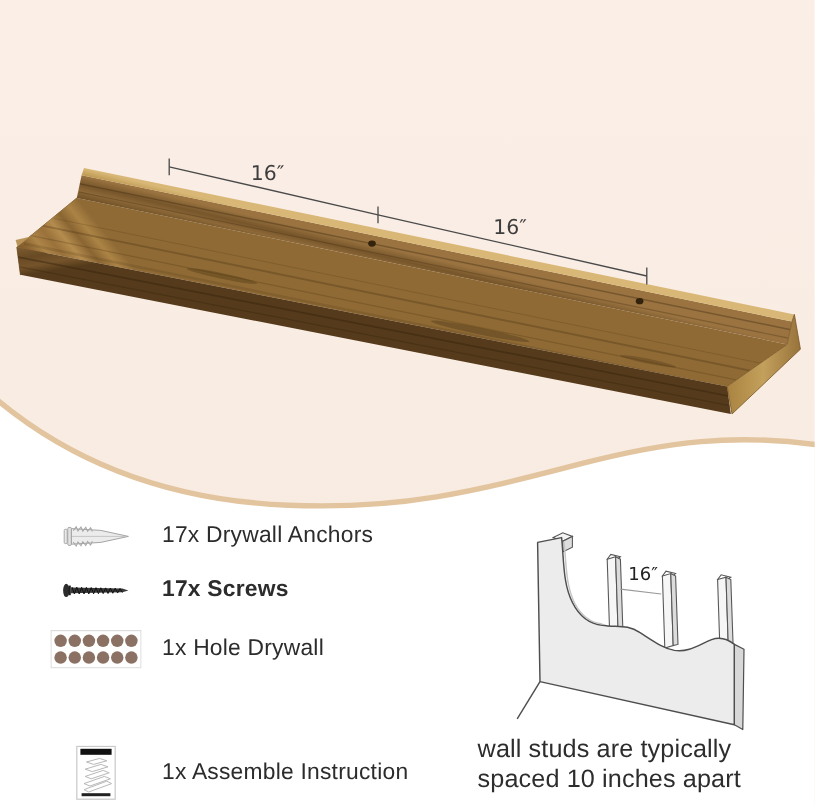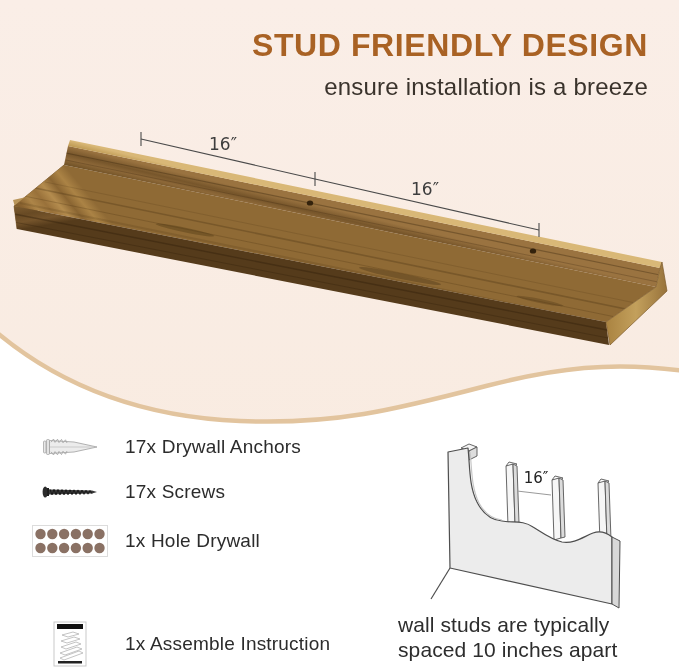--- a/index.html
+++ b/index.html
@@ -11,25 +11,25 @@
   .scene{position:absolute;left:0;top:0;width:679px;height:671px;}
   .hdr{position:absolute;right:31px;top:27px;text-align:right;}
   .title{
     font-size:32px;font-weight:700;letter-spacing:.6px;color:#a96224;
     white-space:nowrap;
   }
   .subtitle{
     margin-top:9px;font-size:24px;font-weight:400;color:#3a332c;
     letter-spacing:.2px;white-space:nowrap;
   }
-  .item-row{position:absolute;left:22px;display:flex;align-items:center;}
+  .item-row{position:absolute;left:32px;display:flex;align-items:center;}
   .icon-box{width:96px;display:flex;justify-content:center;align-items:center;flex:0 0 96px;}
   .item-label{margin-left:7px;font-size:19px;color:#2c2c2c;letter-spacing:.2px;white-space:nowrap;}
   .row-1{top:426px;height:42px;}
-  .row-2{top:471px;height:42px;}
+  .row-2{top:471px;height:42px;font-weight:bold;}
   .row-3{top:519px;height:44px;}
   .row-4{top:574px;height:42px;}
   .row-5{top:618px;height:52px;text-align:right;}
   .caption{
     position:absolute;left:398px;top:612px;width:270px;text-align:left;
     font-size:21px;line-height:25px;color:#2d2d2d;letter-spacing:.1px;
   }
   .dim-text{font-family:"DejaVu Sans",sans-serif;font-size:17px;fill:#3d3d3d;}
   .dim-text-small{font-family:"DejaVu Sans",sans-serif;font-size:15px;fill:#222222;}
 </style>
@@ -150,24 +150,20 @@
       <path d="M517,491 L551,495" stroke="#9a9a9a" stroke-width="1" fill="none"></path>
 
       <path d="M 448,452 L 468,448 C 470,467 469,486 477,502 C 483,514 491,520 502,521 C 513,523 523,520 533,527 C 544,534 552,540 562,542 C 574,544 583,537 593,533 C 601,530 607,533 612,537 L 612,604 L 450,568 Z" fill="#ececec" stroke="#4e4e4e" stroke-width="1.2" stroke-linejoin="round"></path>
       <path d="M 612,537 L 620,541 L 619,608 L 612,604 Z" fill="#d8d8d8" stroke="#4e4e4e" stroke-width="1" stroke-linejoin="round"></path>
       <path d="M 470,452 C 472,468 471,487 479,503 C 485,514 492,519 502,520" fill="none" stroke="#c6c6c6" stroke-width="1.2"></path>
       <path d="M 450,568 L 431,599" stroke="#4e4e4e" stroke-width="1.2" fill="none"></path>
       <text class="dim-text-small" x="536" y="483" text-anchor="middle">16″</text>
     </g>
   </svg>
 
-  <div class="hdr">
-    <div class="title">STUD FRIENDLY DESIGN</div>
-    <div class="subtitle">ensure installation is a breeze</div>
-  </div>
 
   <div class="item-row row-1">
     <span class="icon-box">
       <svg width="56" height="22" viewBox="0 0 56 22">
         <rect x="1.5" y="5" width="2.5" height="12" rx="1" fill="#e8e8e8" stroke="#9c9c9c" stroke-width="0.7"></rect>
         <rect x="4.5" y="3.5" width="3" height="15" rx="1" fill="#e3e3e3" stroke="#9c9c9c" stroke-width="0.7"></rect>
         <path d="M7.5,4.5 L32,6 L55,11 L32,16 L7.5,17.5 Z" fill="#ececec" stroke="#a0a0a0" stroke-width="0.8"></path>
         <path d="M9,6.2 l2.5,-3.2 l1.5,3.4 l2.5,-3.2 l1.5,3.4 l2.5,-3.2 l1.5,3.4 l2.5,-3 l1.5,3.2" fill="none" stroke="#a8a8a8" stroke-width="0.9"></path>
         <path d="M9,15.8 l2.5,3.2 l1.5,-3.4 l2.5,3.2 l1.5,-3.4 l2.5,3.2 l1.5,-3.4 l2.5,3 l1.5,-3.2" fill="none" stroke="#a8a8a8" stroke-width="0.9"></path>
         <line x1="8" y1="11" x2="52" y2="11" stroke="#bdbdbd" stroke-width="0.7"></line>

